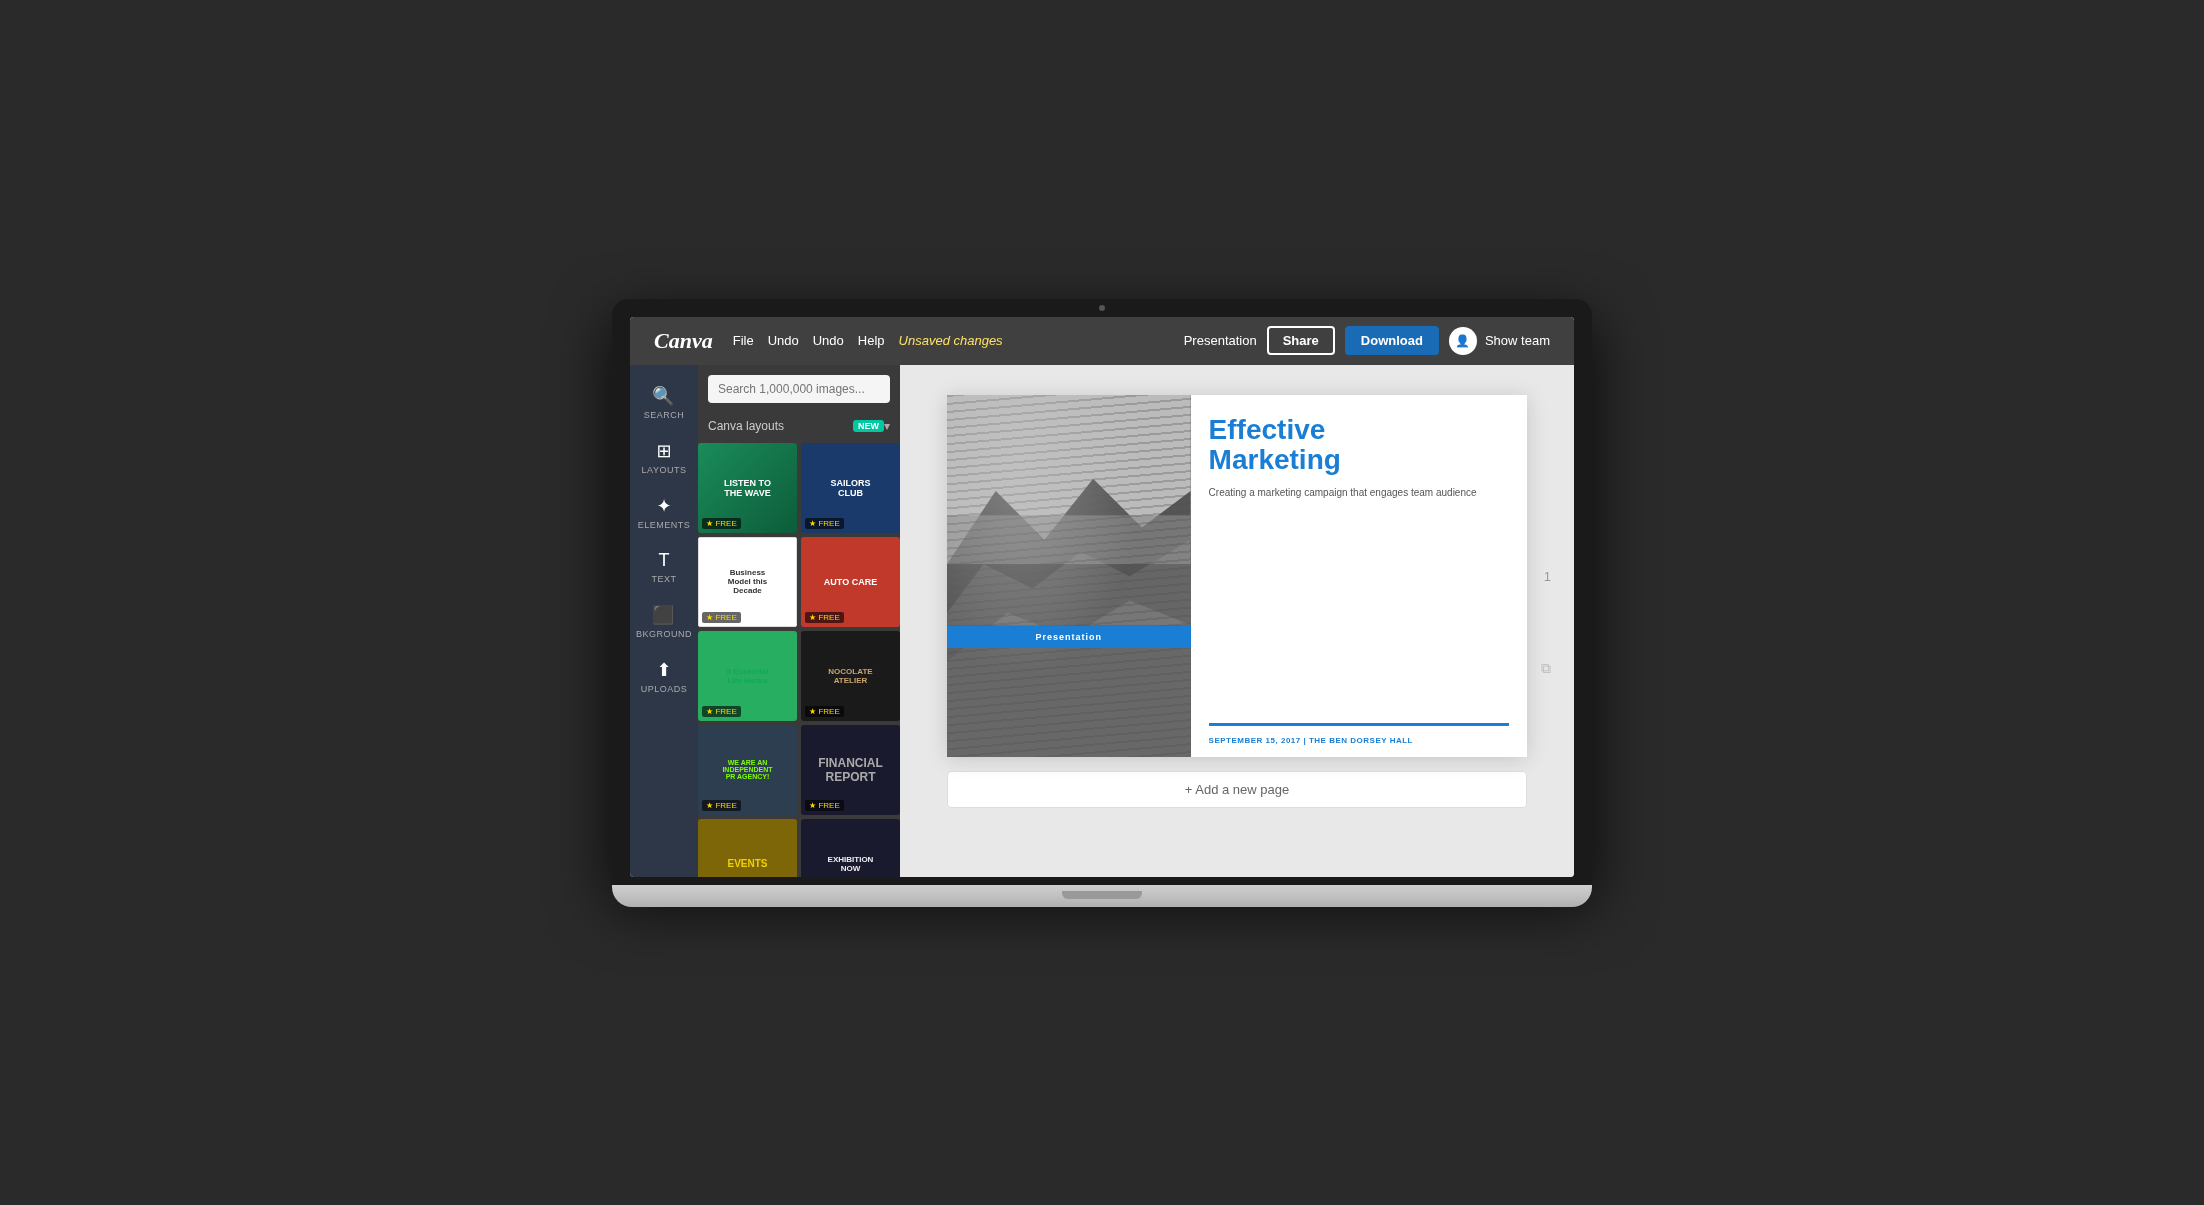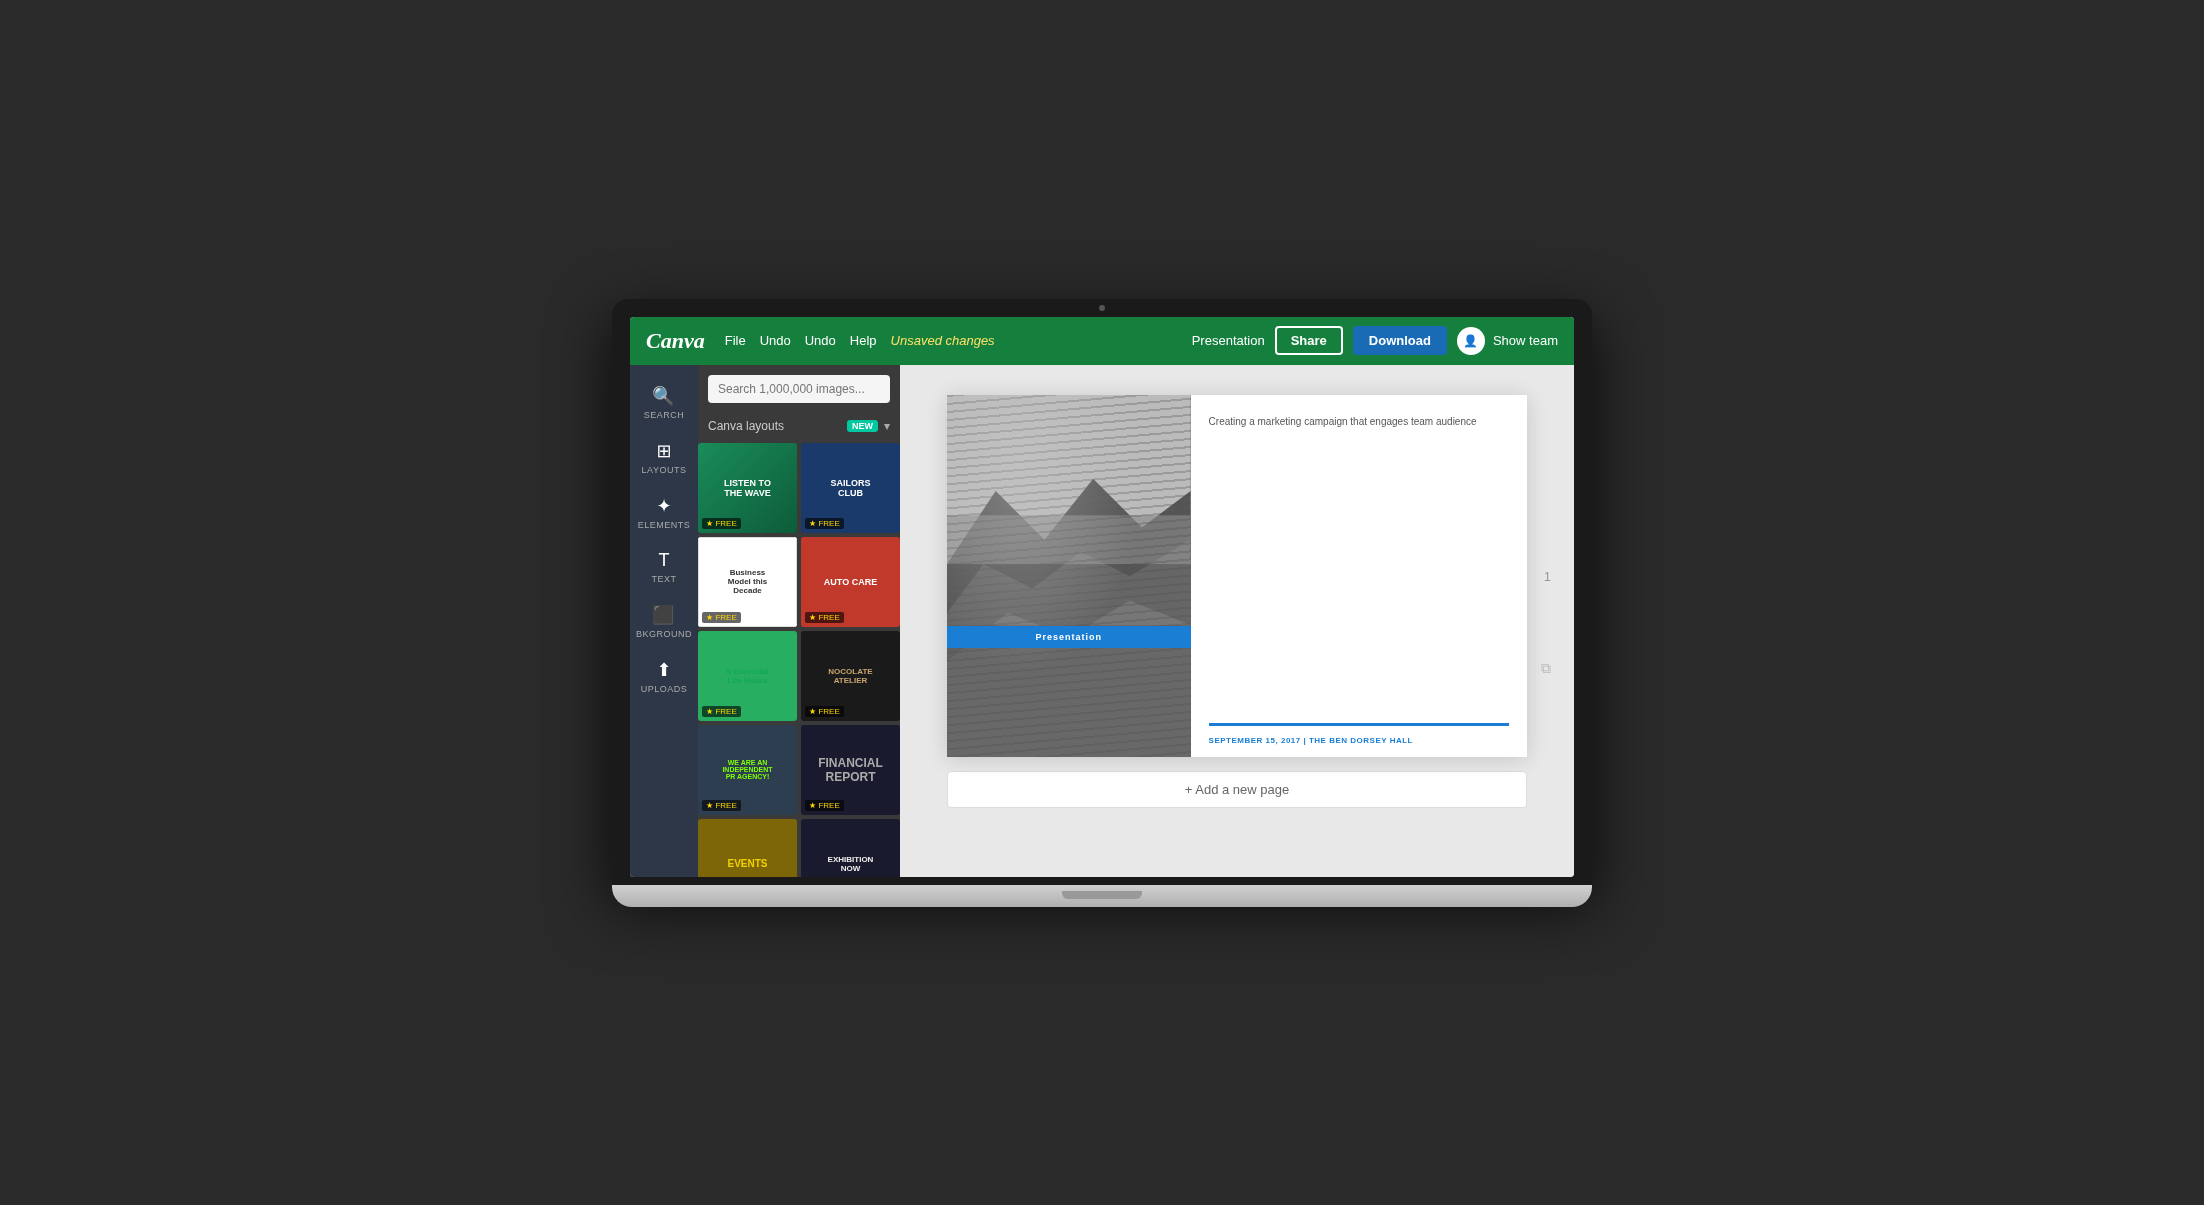--- a/index.html
+++ b/index.html
@@ -47,25 +47,25 @@
     .laptop-notch {
       width: 80px;
       height: 8px;
       background: #999;
       border-radius: 0 0 6px 6px;
       margin-top: -2px;
     }
 
     
     .topbar {
-      background: #15803d;
+      background: #404040;
       height: 48px;
       display: flex;
       align-items: center;
-      padding: 0 16px;
+      padding: 0 24px;
       flex-shrink: 0;
     }
 
     .canva-logo {
       color: white;
       font-size: 22px;
       font-weight: bold;
       font-style: italic;
       margin-right: 20px;
       font-family: Georgia, serif;
@@ -211,21 +211,20 @@
       font-size: 12px;
       color: #666;
       outline: none;
     }
 
     .panel-filter {
       display: flex;
       align-items: center;
       padding: 6px 10px;
       background: #3a3a3a;
-      gap: 6px;
     }
 
     .filter-label {
       color: #ccc;
       font-size: 12px;
       flex: 1;
     }
 
     .filter-badge {
       background: #00c8a0;
@@ -614,20 +613,24 @@
                     <rect x="0" y="100" width="200" height="40" fill="rgba(200,200,200,0.3)"></rect>
                   </svg>
                 </div>
                 <div class="slide-blue-bar">
                   <span class="slide-presentation-text">Presentation</span>
                 </div>
               </div>
 
               <div class="slide-right">
                 <div>
+                  <div class="slide-title">
+                    <span>Effective</span><br>
+                    <span>Marketing</span>
+                  </div>
                   <div class="slide-subtitle">Creating a marketing campaign that engages team audience</div>
                 </div>
                 <div>
                   <div class="slide-bottom-bar"></div>
                   <div class="slide-date">SEPTEMBER 15, 2017  |  THE BEN DORSEY HALL</div>
                 </div>
               </div>
             </div>
 
             <span class="page-number">1</span>

